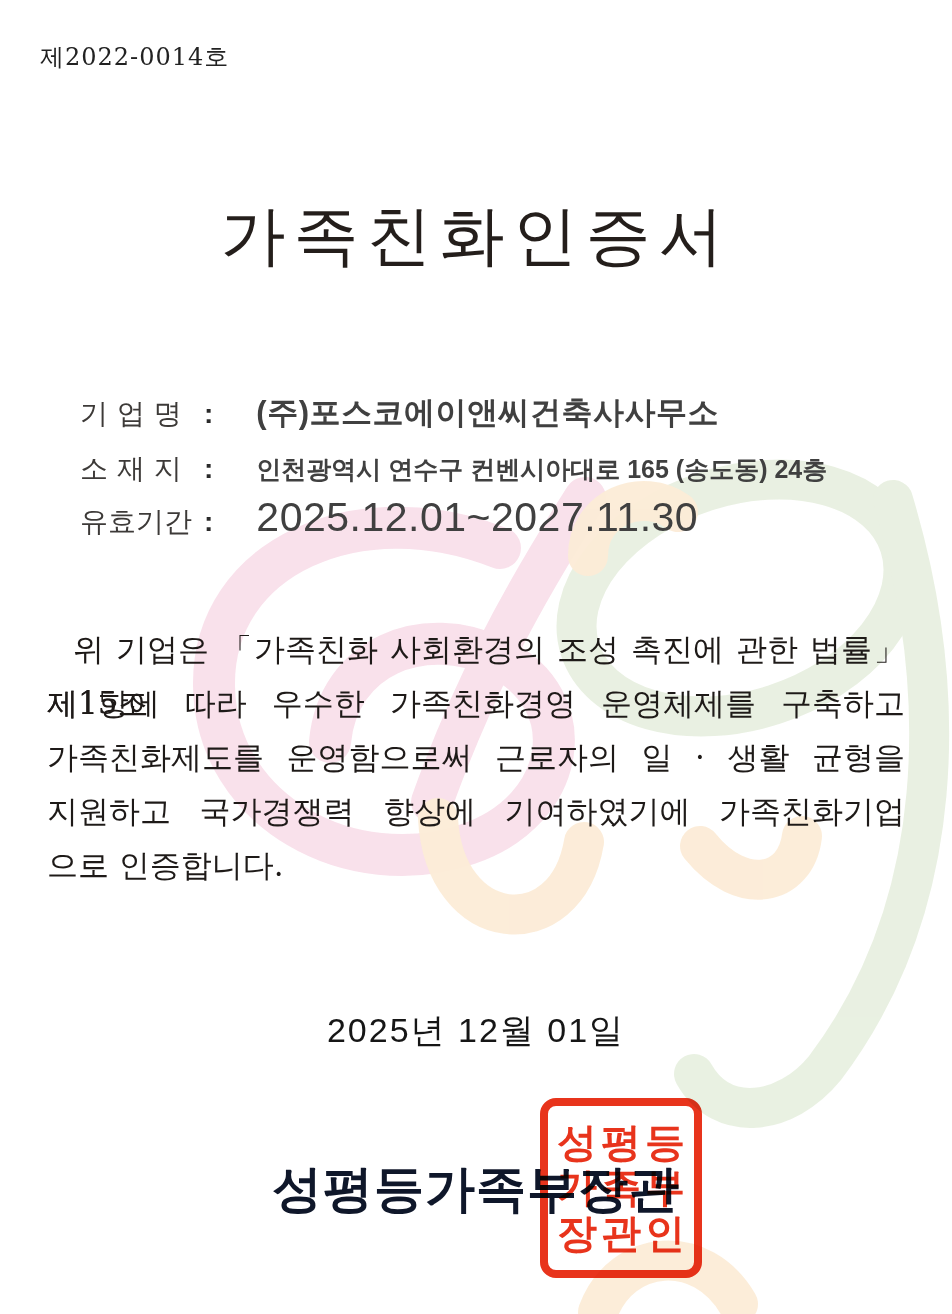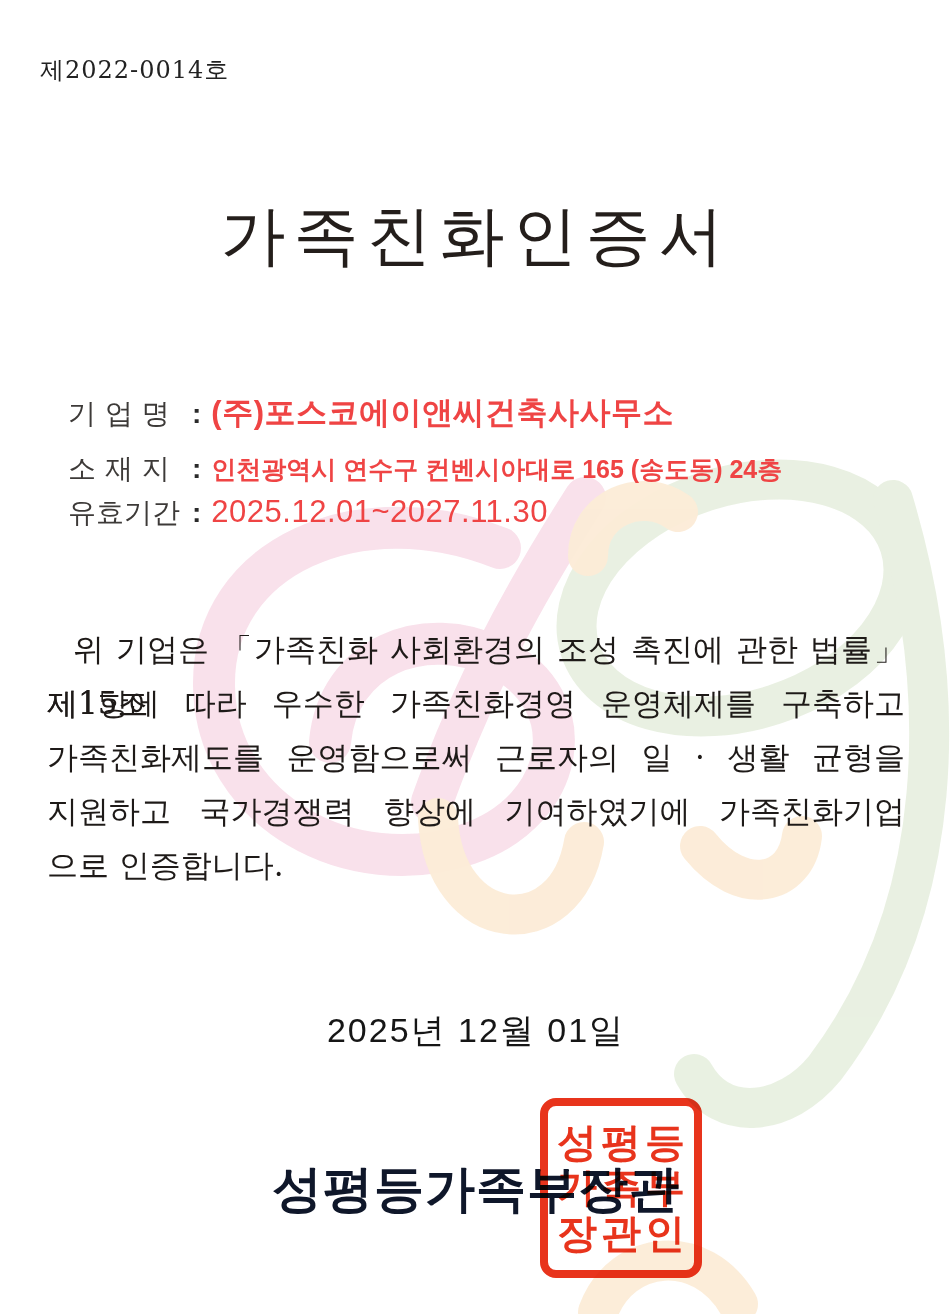--- a/index.html
+++ b/index.html
@@ -18,63 +18,63 @@
   .watermark {
     position: absolute;
     inset: 0;
     z-index: 0;
     pointer-events: none;
   }
 
   .layer { position: absolute; z-index: 1; }
 
   .doc-number {
-    left: 40px; top: 54px;
+    left: 40px; top: 41px;
     font-family: "DejaVu Serif", "Liberation Serif", serif;
     font-size: 24px;
     color: #222222;
     letter-spacing: 1px;
   }
 
   .title {
     left: 0; top: 192px; width: 100%;
     text-align: center;
     font-family: "DejaVu Serif", "Liberation Serif", serif;
     font-weight: 500;
     font-size: 65px;
     letter-spacing: 8px;
     color: #241e1b;
   }
 
   .field {
-    left: 68px;
+    left: 80px;
     display: flex;
     align-items: baseline;
   }
   .field-1 { top: 392px; }
   .field-2 { top: 450px; }
   .field-3 { top: 494px; }
 
   .flabel {
     font-family: "DejaVu Serif", "Liberation Serif", serif;
     font-size: 28px;
     color: #3d3a38;
     width: 122px;
     flex: 0 0 122px;
   }
   .fcolon {
     font-size: 28px;
     font-weight: 700;
     color: #2a2a2a;
     margin: 0 10px 0 2px;
   }
-  .fvalue { color: #ef4444; }
+  .fvalue { color: #404040; margin-left: 33px; }
   .v1 { font-size: 31px; font-weight: 700; letter-spacing: 0.5px; }
   .v2 { font-size: 25px; font-weight: 700; }
-  .v3 { font-size: 31px; font-weight: 500; letter-spacing: 0.5px; }
+  .v3 { font-size: 41px; font-weight: 500; letter-spacing: 0.5px; }
 
   .body-text {
     left: 47px; top: 622px; width: 858px;
     font-family: "DejaVu Serif", "Liberation Serif", serif;
     font-size: 31px;
     color: #1e1a18;
   }
   .bline {
     height: 54px;
     line-height: 54px;

